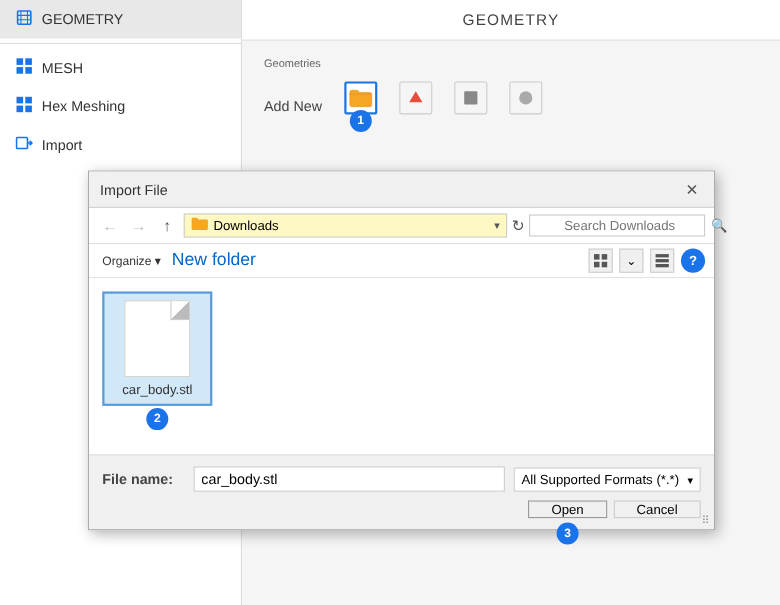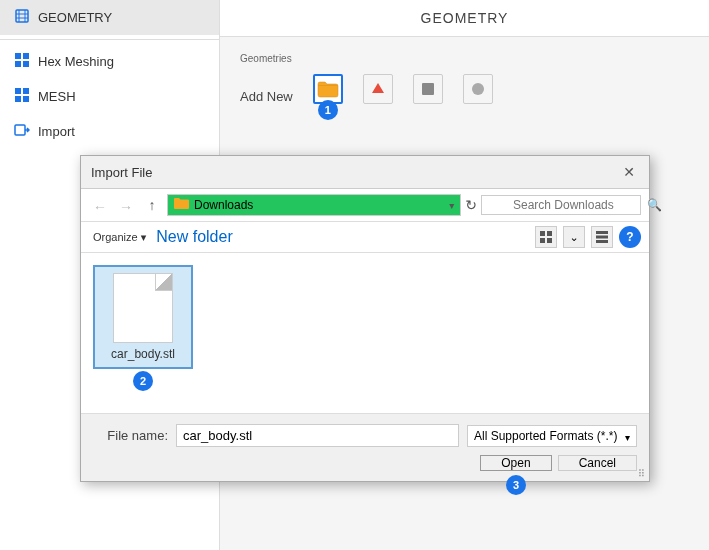--- a/index.html
+++ b/index.html
@@ -173,21 +173,21 @@
       display: flex; align-items: center; justify-content: center;
     }
 
     .nav-btn:disabled { color: #bbb; cursor: default; }
 
     .nav-path {
       display: flex;
       align-items: center;
       flex: 1;
       border: 1px solid #ccc;
-      background: #22c55e;
+      background: #fef9c3;
       padding: 2px 6px;
       font-size: 12px;
       gap: 4px;
       min-width: 0;
     }
 
     .nav-path-text { flex: 1; }
 
     .nav-path-arrow {
       font-size: 10px;
@@ -314,21 +314,22 @@
       display: flex;
       align-items: center;
       gap: 8px;
       margin-bottom: 8px;
     }
 
     .file-name-label {
       font-size: 13px;
       color: #444;
       width: 75px;
-      text-align: right;
+      text-align: left;
+      font-weight: bold;
     }
 
     .file-name-input {
       flex: 1;
       border: 1px solid #ccc;
       padding: 3px 6px;
       font-size: 13px;
       background: #fff;
       outline: none;
     }
@@ -416,33 +417,33 @@
 
   <div class="sidebar-item">
     <span>
       <svg class="icon-svg" viewBox="0 0 16 16" fill="none">
         <rect x="1" y="1" width="6" height="6" fill="#1a73e8"></rect>
         <rect x="9" y="1" width="6" height="6" fill="#1a73e8"></rect>
         <rect x="1" y="9" width="6" height="6" fill="#1a73e8"></rect>
         <rect x="9" y="9" width="6" height="6" fill="#1a73e8"></rect>
       </svg>
     </span>
-    <span class="sidebar-item-label">Hex Meshing</span>
+    <span class="sidebar-item-label">MESH</span>
   </div>
 
   <div class="sidebar-item">
     <span>
       <svg class="icon-svg" viewBox="0 0 16 16" fill="none">
         <rect x="1" y="1" width="6" height="6" fill="#1a73e8"></rect>
         <rect x="9" y="1" width="6" height="6" fill="#1a73e8"></rect>
         <rect x="1" y="9" width="6" height="6" fill="#1a73e8"></rect>
         <rect x="9" y="9" width="6" height="6" fill="#1a73e8"></rect>
       </svg>
     </span>
-    <span class="sidebar-item-label">MESH</span>
+    <span class="sidebar-item-label">Hex Meshing</span>
   </div>
 
   <div class="sidebar-item">
     <span>
       <svg class="icon-svg" viewBox="0 0 16 16" fill="none">
         <rect x="1" y="3" width="10" height="10" rx="1" stroke="#1a73e8" stroke-width="1.5" fill="none"></rect>
         <path d="M11 8 L15 8 M13 6 L15 8 L13 10" stroke="#1a73e8" stroke-width="1.5" fill="none"></path>
       </svg>
     </span>
     <span class="sidebar-item-label">Import</span>

